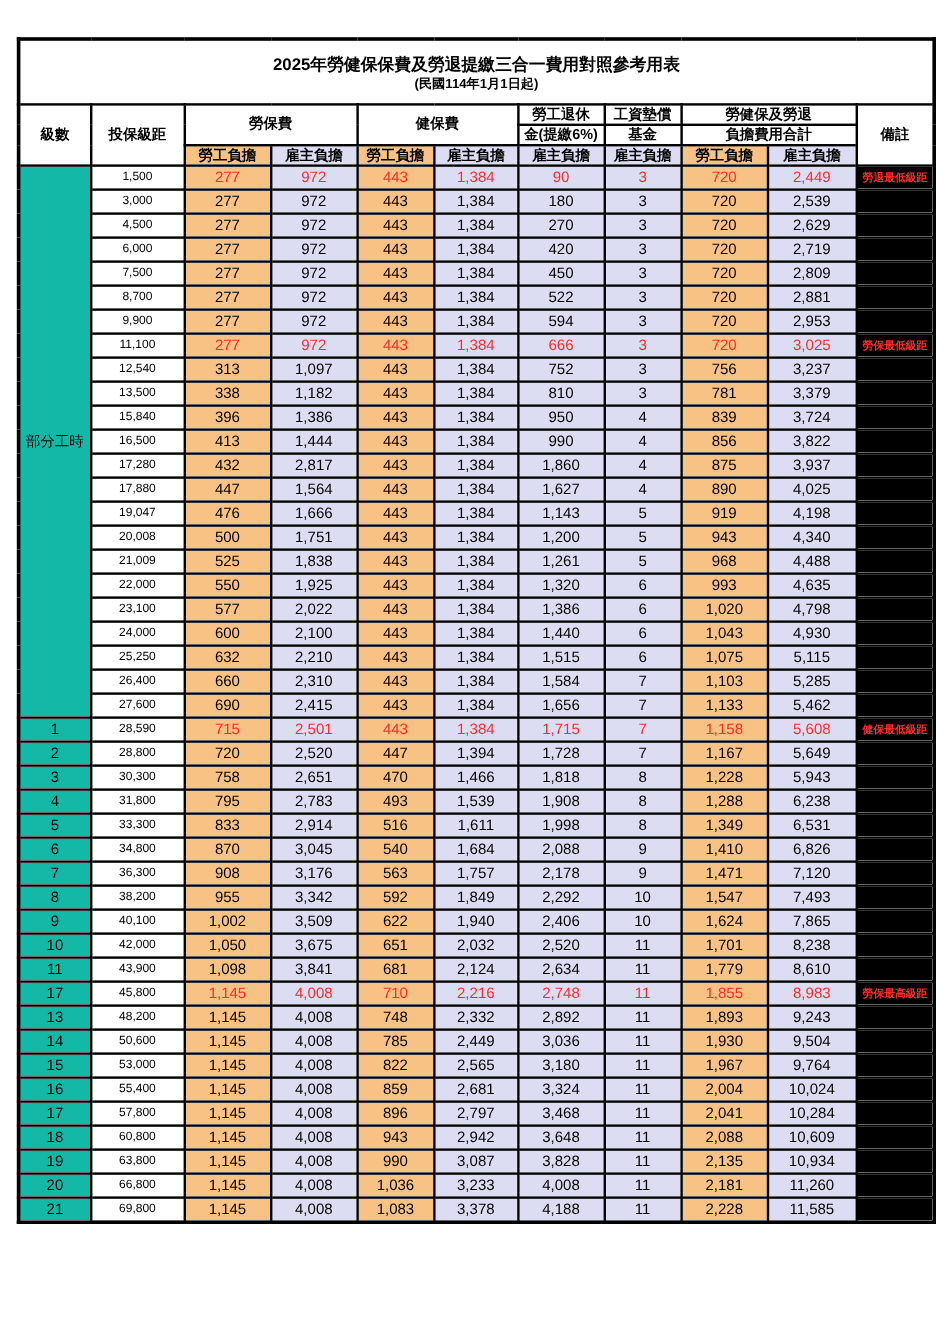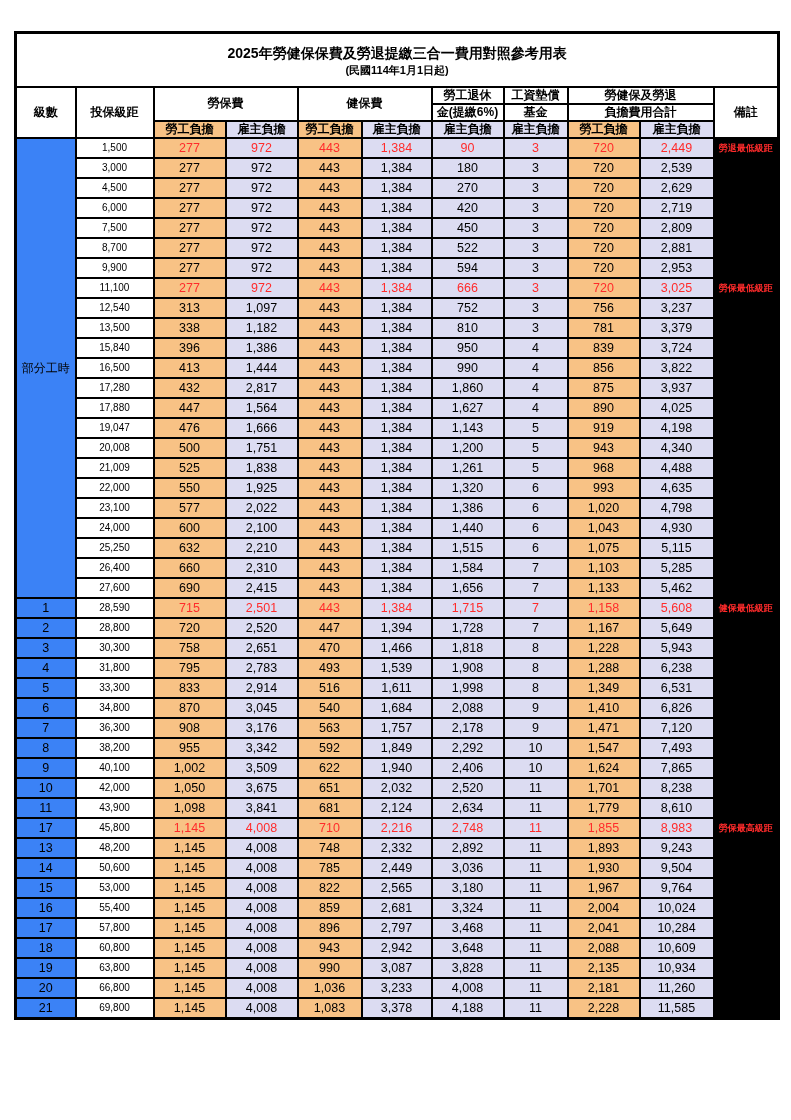--- a/index.html
+++ b/index.html
@@ -30,21 +30,21 @@
   }
   .title-cell { height: 52px; background: #fff; }
   .title-line { font-size: 14px; font-weight: bold; line-height: 1.5; }
   .subtitle-line { font-size: 11px; font-weight: bold; line-height: 1.2; }
 
   tr.h th { height: 15px; font-size: 12px; font-weight: 600; background: #fff; line-height: 1.1; }
   tr.h th.emp { background: var(--employee-bg); margin-left: 20px; }
   tr.h th.er  { background: var(--employer-bg); margin-left: 12px; }
 
   tbody td { height: 18px; font-size: 12.5px; line-height: 1; }
-  tbody td.grade   { background: #3b82f6; font-size: 12.5px; }
+  tbody td.grade   { background: #14b8a6; font-size: 12.5px; }
   tbody td.group   { font-size: 12px; }
   tbody td.bracket { background: #fff; font-size: 10px; }
   tbody td.emp { background: var(--employee-bg); }
   tbody td.er  { background: var(--employer-bg); }
   tbody td.remark { background: #000000; font-size: 9px; font-weight: bold; color: var(--highlight-red); text-align: center; }
   tr.hl td.val { color: var(--highlight-red); }
 </style>
 </head>
 <body>
 

